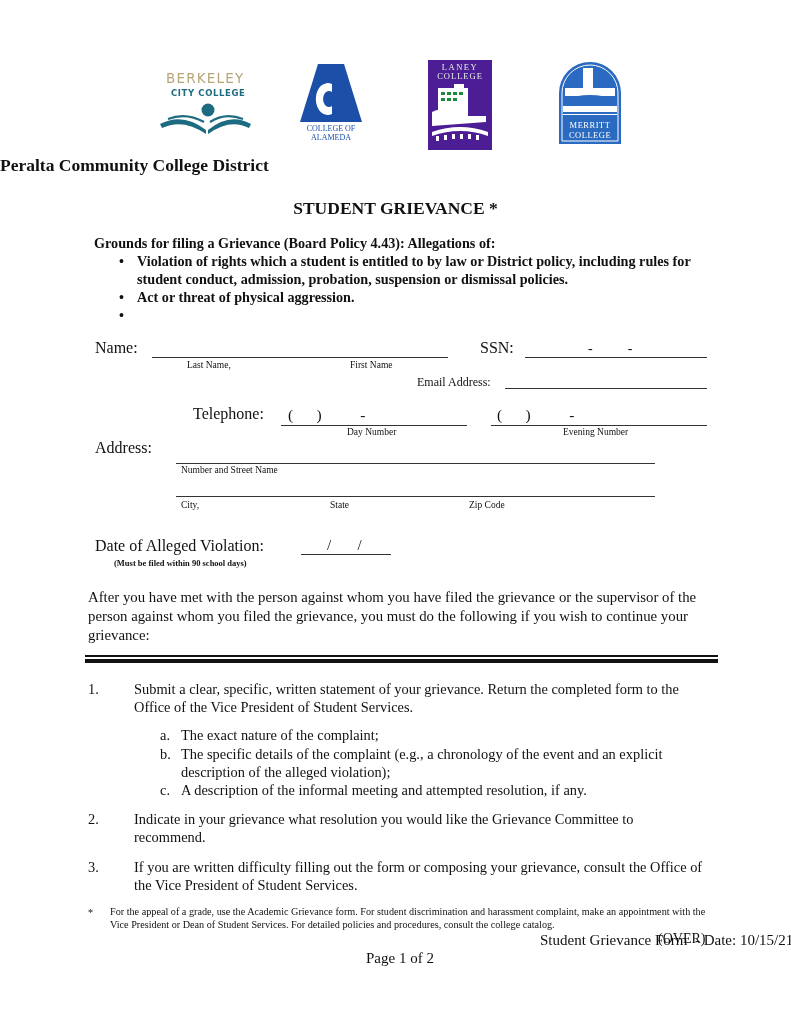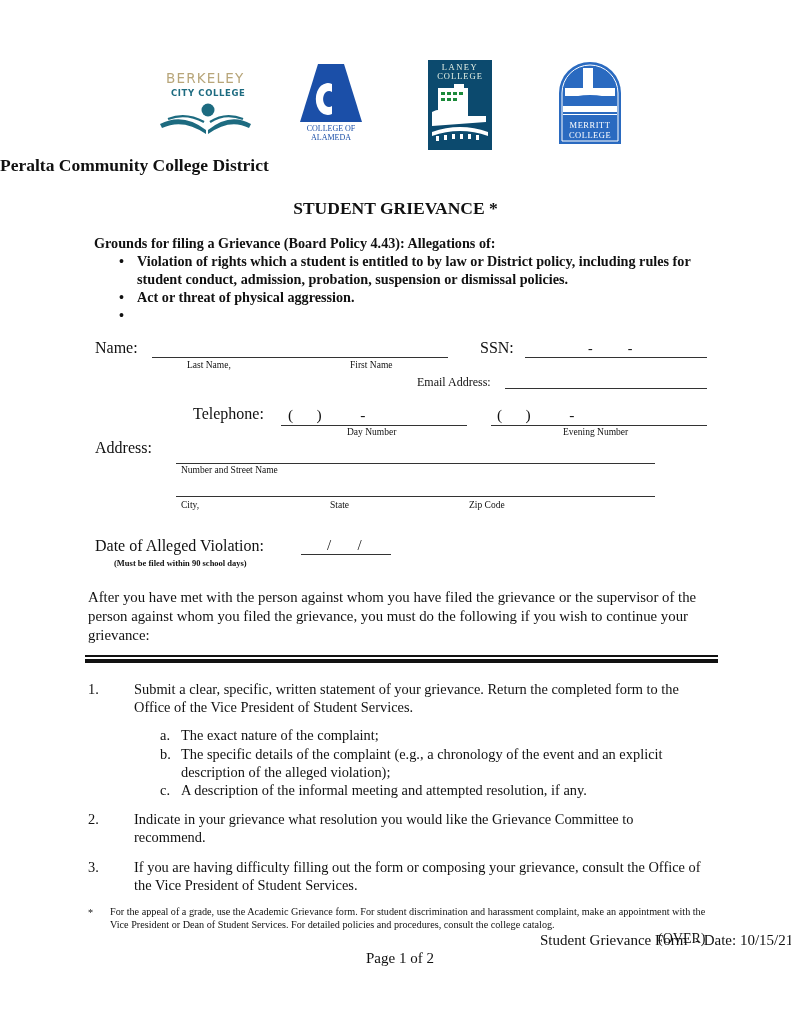--- a/index.html
+++ b/index.html
@@ -39,21 +39,21 @@
 
 <div class="logo" style="left:298px;top:62px;width:66px;height:84px;">
   <svg width="66" height="62" style="position:absolute;left:0;top:0;">
     <polygon points="20,2 46,2 64,60 2,60" fill="#1b4fa8"></polygon>
     <path d="M34 22 A12 16 0 1 0 34 52 L34 44 A6 8 0 1 1 34 30 Z" fill="#fff"></path>
   </svg>
   <div style="position:absolute;left:0;top:62px;width:66px;text-align:center;font-size:8px;color:#1b4fa8;">COLLEGE OF</div>
   <div style="position:absolute;left:0;top:71px;width:66px;text-align:center;font-size:8px;color:#1b4fa8;">ALAMEDA</div>
 </div>
 
-<div class="logo" style="left:428px;top:60px;width:64px;height:90px;background:#0c4a6e;">
+<div class="logo" style="left:428px;top:60px;width:64px;height:90px;background:#4c1d95;">
   <div style="position:absolute;left:0;top:2px;width:64px;text-align:center;font-size:8.5px;letter-spacing:1.5px;color:#e6f2e6;">LANEY</div>
   <div style="position:absolute;left:0;top:11px;width:64px;text-align:center;font-size:8.5px;letter-spacing:1px;color:#e6f2e6;">COLLEGE</div>
   <svg width="64" height="62" style="position:absolute;left:0;top:22px;">
     <rect x="10" y="6" width="30" height="28" fill="#fff"></rect>
     <rect x="26" y="2" width="10" height="6" fill="#fff"></rect>
     <g fill="#1b8a3a">
       <rect x="13" y="10" width="4" height="3"></rect>
         <rect x="19" y="10" width="4" height="3"></rect>
         <rect x="25" y="10" width="4" height="3"></rect>
         <rect x="31" y="10" width="4" height="3"></rect>
@@ -143,19 +143,19 @@
 <div class="olitem" style="left:181px;top:726px;width:530px;">The exact nature of the complaint;</div>
 <div class="olitem" style="left:160px;top:745px;">b.</div>
 <div class="olitem" style="left:181px;top:745px;width:530px;">The specific details of the complaint (e.g., a chronology of the event and an explicit description of the alleged violation);</div>
 <div class="olitem" style="left:160px;top:781px;">c.</div>
 <div class="olitem" style="left:181px;top:781px;width:530px;">A description of the informal meeting and attempted resolution, if any.</div>
 
 <div class="olitem" style="left:88px;top:810px;">2.</div>
 <div class="olitem" style="left:134px;top:810px;width:560px;">Indicate in your grievance what resolution you would like the Grievance Committee to recommend.</div>
 
 <div class="olitem" style="left:88px;top:858px;">3.</div>
-<div class="olitem" style="left:134px;top:858px;width:570px;">If you are having difficulty filling out the form or composing your grievance, consult the Office of the Vice President of Student Services.</div>
+<div class="olitem" style="left:134px;top:858px;width:570px;">If you are written difficulty filling out the form or composing your grievance, consult the Office of the Vice President of Student Services.</div>
 
 <div class="abs foot" style="left:88px;top:906px;">*</div>
 <div class="abs foot" style="left:110px;top:905px;width:600px;">For the appeal of a grade, use the Academic Grievance form.  For student discrimination and harassment complaint, make an appointment with the Vice President or Dean of Student Services. For detailed policies and procedures, consult the college catalog.</div>
 <div class="abs" style="left:658px;top:931px;font-weight:normal;font-size:14px;">(OVER)</div>
 <div class="abs" style="left:366px;top:950px;font-size:15px;">Page 1 of 2</div>
 <div class="abs" style="left:540px;top:932px;font-size:15px;white-space:pre;text-align:center;">Student Grievance Form  - Date: 10/15/21</div>
 
 </body></html>

